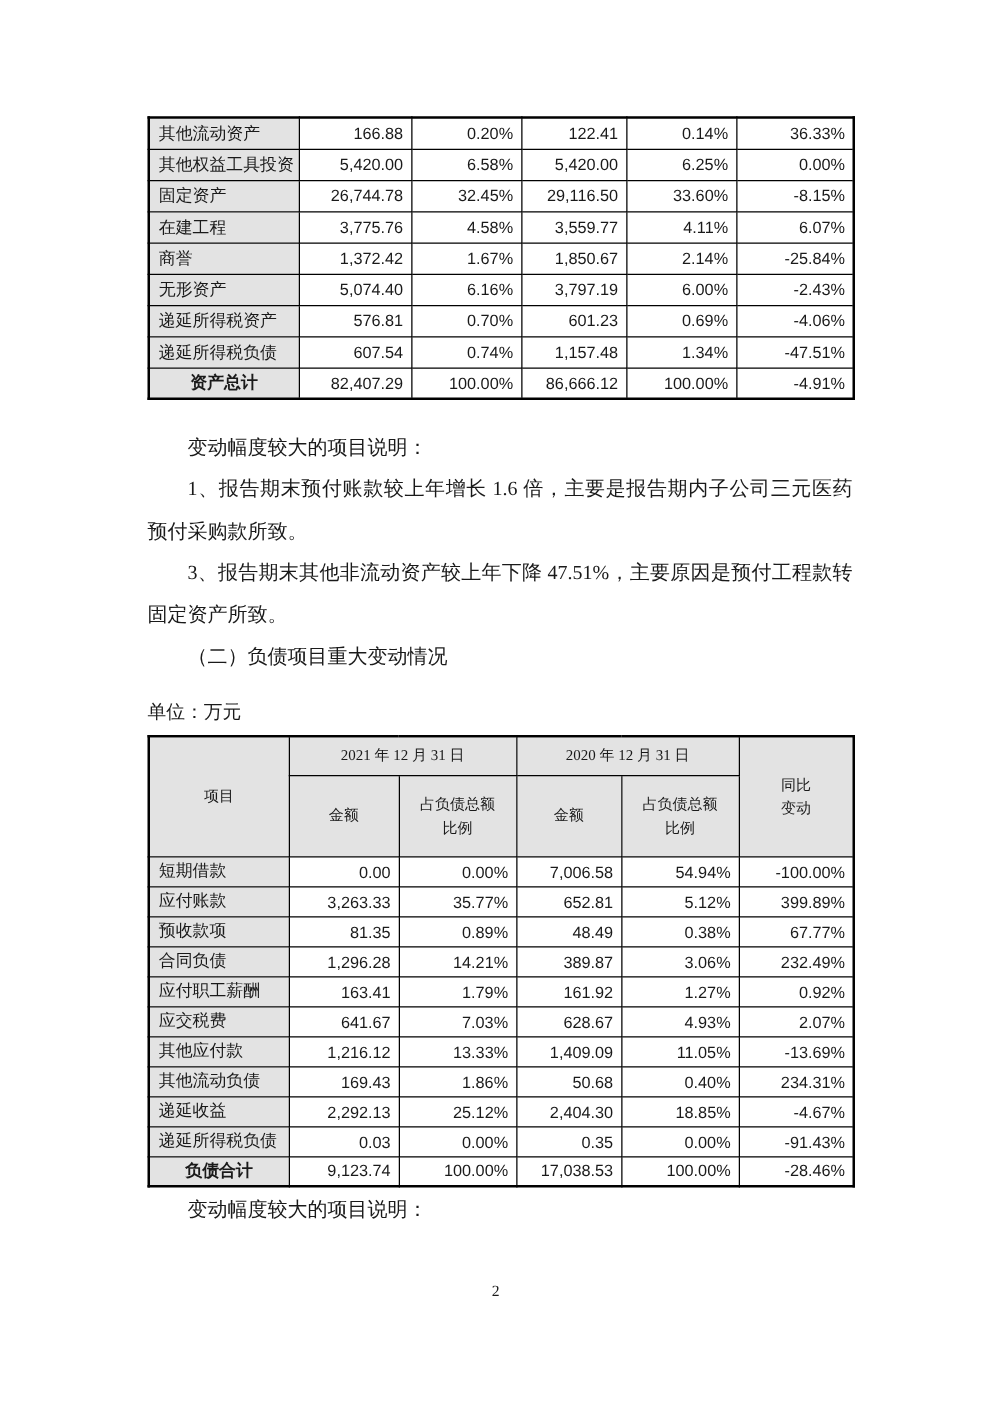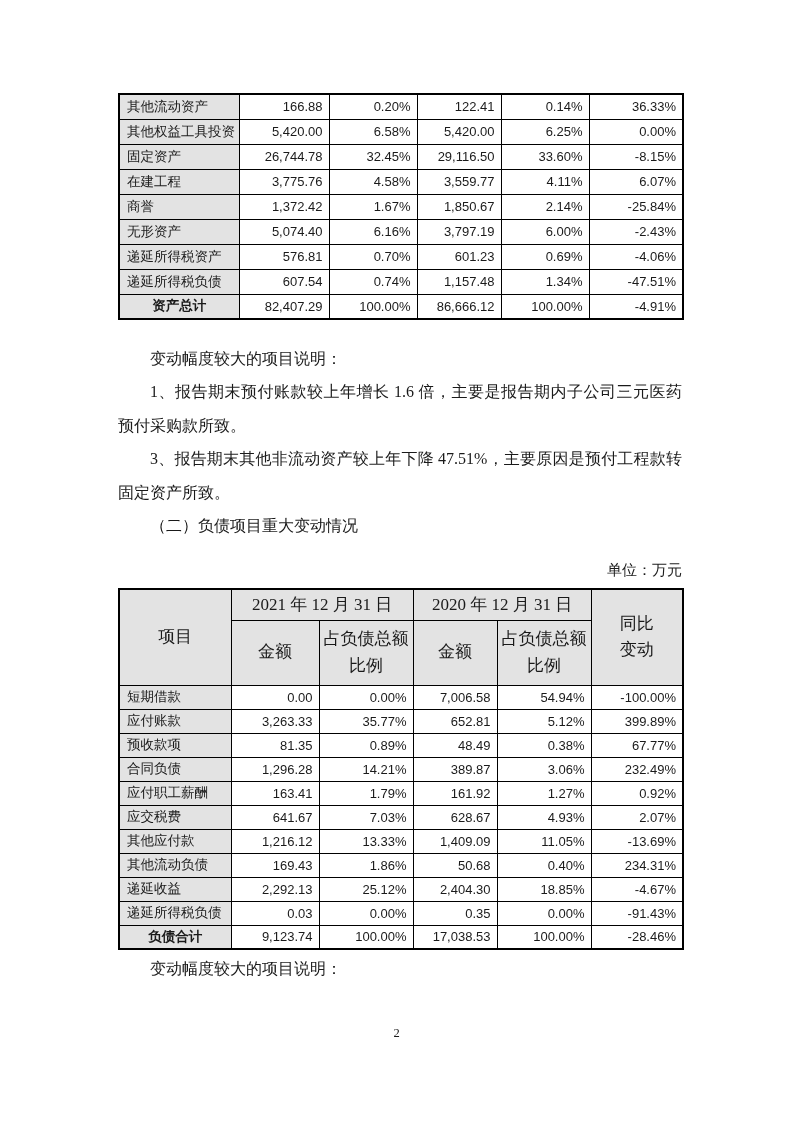--- a/index.html
+++ b/index.html
@@ -27,21 +27,21 @@
   }
   .fin-table td, .fin-table th {
     border: 1px solid var(--border);
     vertical-align: middle;
     overflow: hidden;
     white-space: nowrap;
   }
   .fin-table th {
     background: var(--shade);
     font-weight: normal;
-    font-size: 17px;
+    font-size: 12px;
     text-align: center;
     line-height: 1.55;
   }
   .fin-table td.lbl {
     background: var(--shade);
     font-size: 13.5px;
     text-align: left;
     padding-left: 7px;
   }
   .fin-table td.num {
@@ -77,21 +77,20 @@
     display: block;
     line-height: 33.4px;
     text-indent: 32px;
     font-size: 16px;
   }
   .unit-label {
     position: absolute;
     left: 118px;
     top: 558px;
     width: 564px;
-    text-align: right;
     font-size: 15px;
     line-height: 24px;
   }
   .page-number {
     position: absolute;
     left: 0;
     top: 1026px;
     width: 793px;
     text-align: center;
     font-size: 12.5px;

